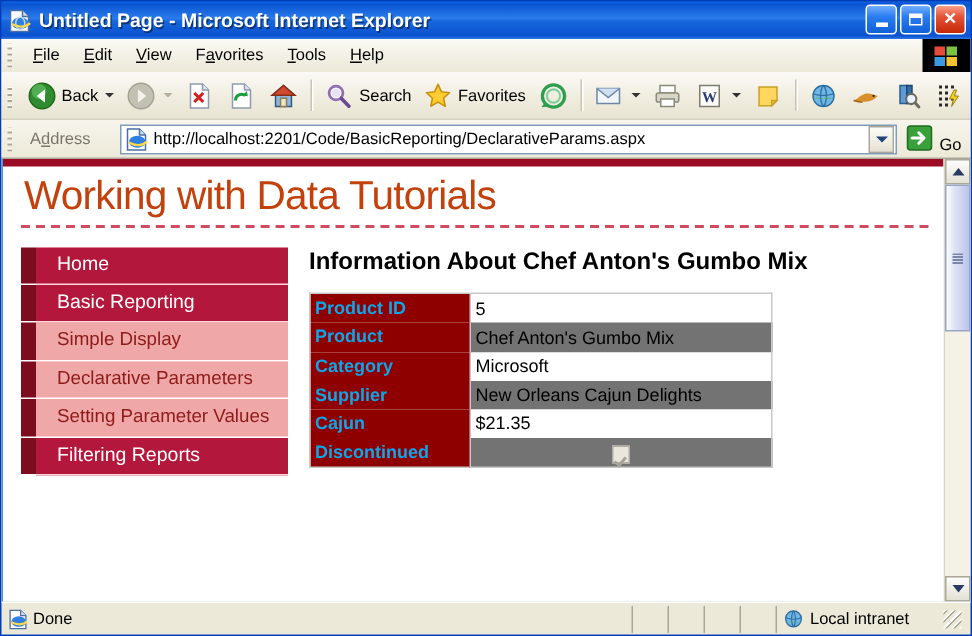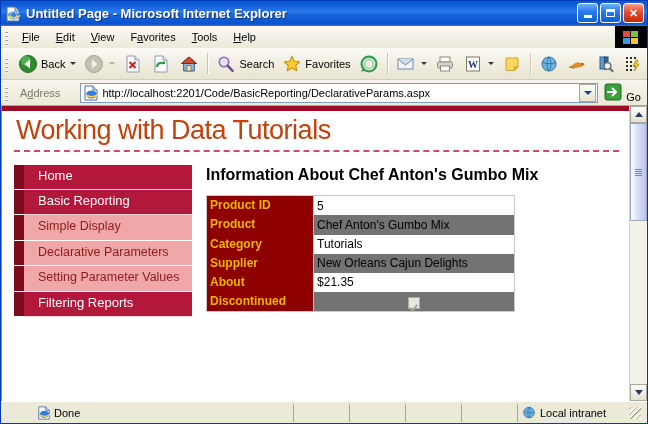--- a/index.html
+++ b/index.html
@@ -140,21 +140,21 @@
   .nav-sub.first{border-top:0;}
   
   .main{flex:1;padding-left:14px;padding-right:24px;}
   .page-h2{
     font-size:16px;font-weight:bold;color:#000;line-height:1.25;margin:0 0 10px 0;
     font-family:"Liberation Sans",sans-serif;
   }
   .dv{border-collapse:collapse;border:1px solid #c8c8c8;table-layout:auto;width:309px;}
   .dv td{font-size:12px;padding:1px 3px;line-height:1.35;}
   .dv td.hdr{
-    background:#8e0000;color:#eab308;font-weight:bold;white-space:nowrap;
+    background:#8e0000;color:#0ea5e9;font-weight:bold;white-space:nowrap;
     border-right:1px solid #c8c8c8;padding:1px 4px 2px 3px;
   }
   .dv tr.alt td{background:#fbd2d2;}
   .dv tr.alt td.hdr{background:#8e0000;}
   .dv td.val{background:#fff;color:#000;white-space:nowrap;}
   .dv tr.alt td.val{background:#737373;}
   .cbox{
     width:12px;height:12px;display:inline-block;border:1px solid #b0aca0;
     background:#e9e6dd;position:relative;vertical-align:middle;box-sizing:border-box;
   }
@@ -184,21 +184,21 @@
   }
   .sb-grip{width:7px;height:7px;
     background-image:repeating-linear-gradient(180deg,#7b86ab 0 1px,transparent 1px 2px);}
   
   .statusbar{
     height:21px;flex:0 0 21px;display:flex;align-items:center;
     background:#ece9d8;border-top:1px solid #fff;
     font-size:11px;color:#000;
   }
   .st-pane{height:18px;display:flex;align-items:center;padding:0 4px;
-     border-left:1px solid #aca899;box-sizing:border-box;margin-left:32px;}
+     border-left:1px solid #aca899;box-sizing:border-box;}
   .st-pane.first{border-left:0;flex:1;gap:3px;}
   .st-blank{width:24px;}
   .st-zone{width:130px;gap:4px;}
   .grip2{width:12px;height:12px;margin-left:auto;margin-right:2px;
     background-image:repeating-linear-gradient(135deg,#fff 0 1px,#aca899 1px 2px,transparent 2px 4px);}
   svg{display:block;}
 </style>
 </head>
 <body>
 
@@ -510,28 +510,28 @@
               <tr>
                 <td class="hdr">Product ID</td>
                 <td class="val">5</td>
               </tr>
               <tr class="alt">
                 <td class="hdr">Product</td>
                 <td class="val">Chef Anton's Gumbo Mix</td>
               </tr>
               <tr>
                 <td class="hdr">Category</td>
-                <td class="val">Tutorials</td>
+                <td class="val">Microsoft</td>
               </tr>
               <tr class="alt">
                 <td class="hdr">Supplier</td>
                 <td class="val">New Orleans Cajun Delights</td>
               </tr>
               <tr>
-                <td class="hdr">About</td>
+                <td class="hdr">Cajun</td>
                 <td class="val">$21.35</td>
               </tr>
               <tr class="alt">
                 <td class="hdr">Discontinued</td>
                 <td class="val ctr">
                   <span class="cbox"></span>
                 </td>
               </tr>
             </tbody>
           </table>

